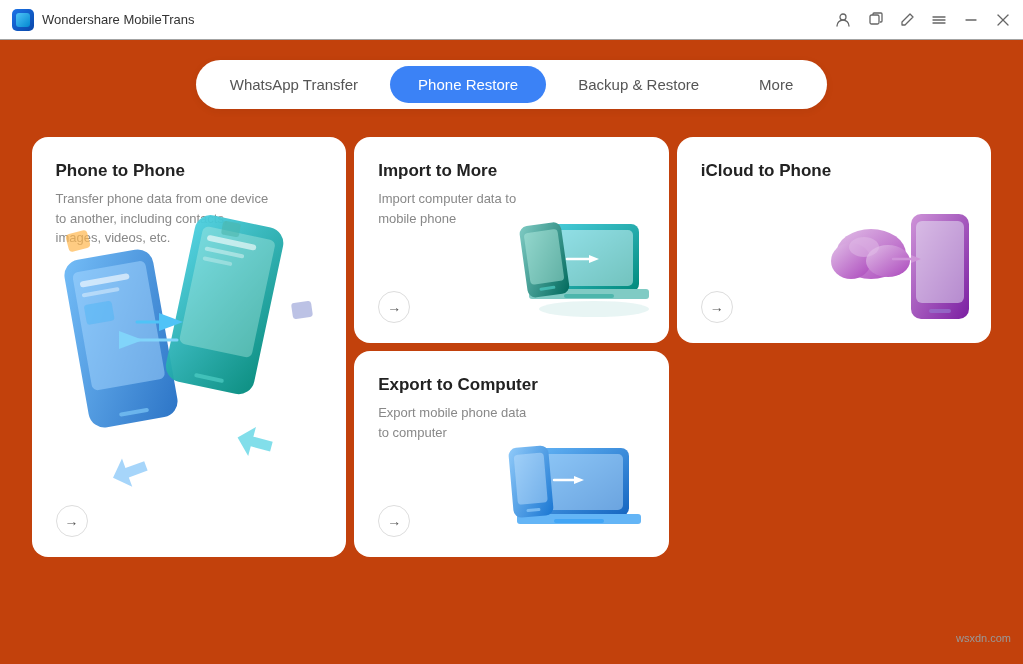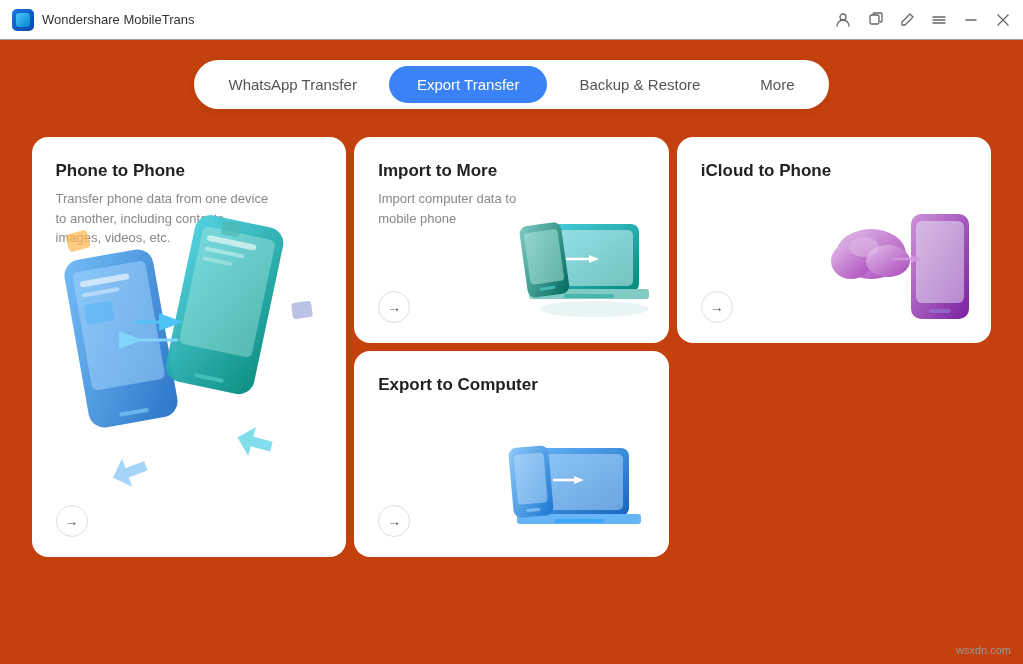--- a/index.html
+++ b/index.html
@@ -151,21 +151,21 @@
       font-size: 14px;
     }
 
     .card-large .card-desc {
       max-width: 220px;
     }
 
     
     .watermark {
       position: absolute;
-      bottom: 8px;
+      bottom: 20px;
       right: 12px;
       font-size: 11px;
       color: #999;
     }
   </style>
 </head>
 <body>
 
 <div class="title-bar">
   <div class="title-bar-left">
@@ -216,21 +216,21 @@
         <line x1="13" y1="3" x2="3" y2="13" stroke="#666" stroke-width="1.3" stroke-linecap="round"></line>
       </svg>
     </div>
   </div>
 </div>
 
 <div class="main-content">
 
   <div class="nav-tabs">
     <div class="nav-tab">WhatsApp Transfer</div>
-    <div class="nav-tab active">Export Transfer</div>
+    <div class="nav-tab active">Phone Restore</div>
     <div class="nav-tab">Backup &amp; Restore</div>
     <div class="nav-tab">More</div>
   </div>
 
   <div class="cards-grid">
 
     <div class="card card-large">
       <div class="card-title">Phone to Phone</div>
       <div class="card-desc">Transfer phone data from one device to another, including contacts, images, videos, etc.</div>
 
@@ -370,20 +370,21 @@
             </linearGradient>
           </defs>
         </svg>
       </div>
 
       <div class="card-arrow">→</div>
     </div>
 
     <div class="card" style="grid-column: 2 / 3;">
       <div class="card-title">Export to Computer</div>
+      <div class="card-desc">Export mobile phone data to computer</div>
 
       <div style="position:absolute; right:10px; bottom:15px;">
         <svg width="160" height="130" viewBox="0 0 160 130" fill="none">
 
           <rect x="30" y="40" width="100" height="68" rx="8" fill="url(#blueGrad2)"></rect>
           <rect x="36" y="46" width="88" height="56" rx="5" fill="#bbdefb" opacity="0.5"></rect>
           <rect x="18" y="106" width="124" height="10" rx="3" fill="#64b5f6"></rect>
           <rect x="55" y="111" width="50" height="4" rx="2" fill="#42a5f5"></rect>
 
           <g transform="translate(5, 30) rotate(-5, 35, 55)">

